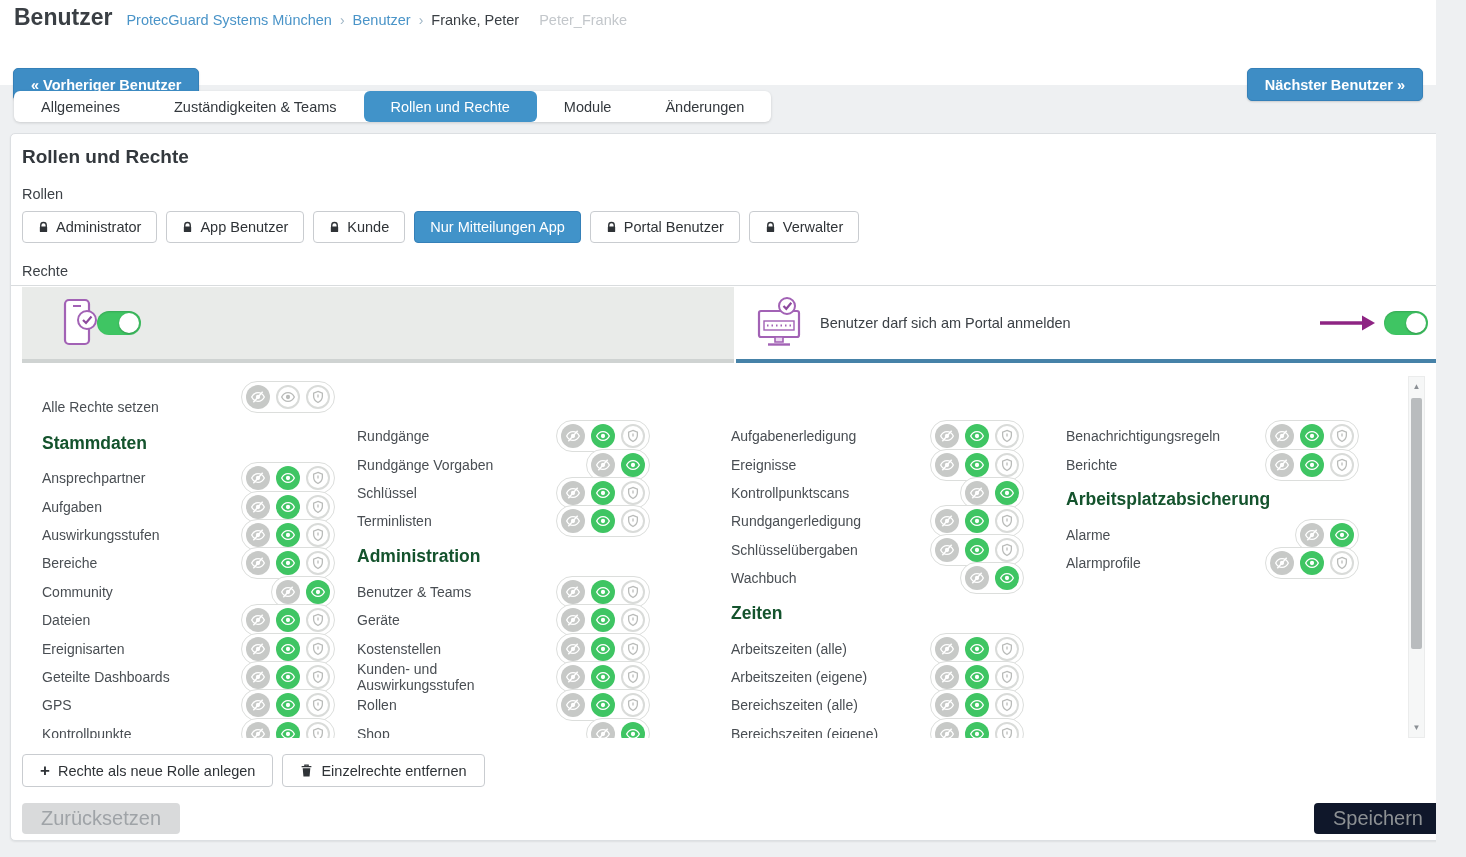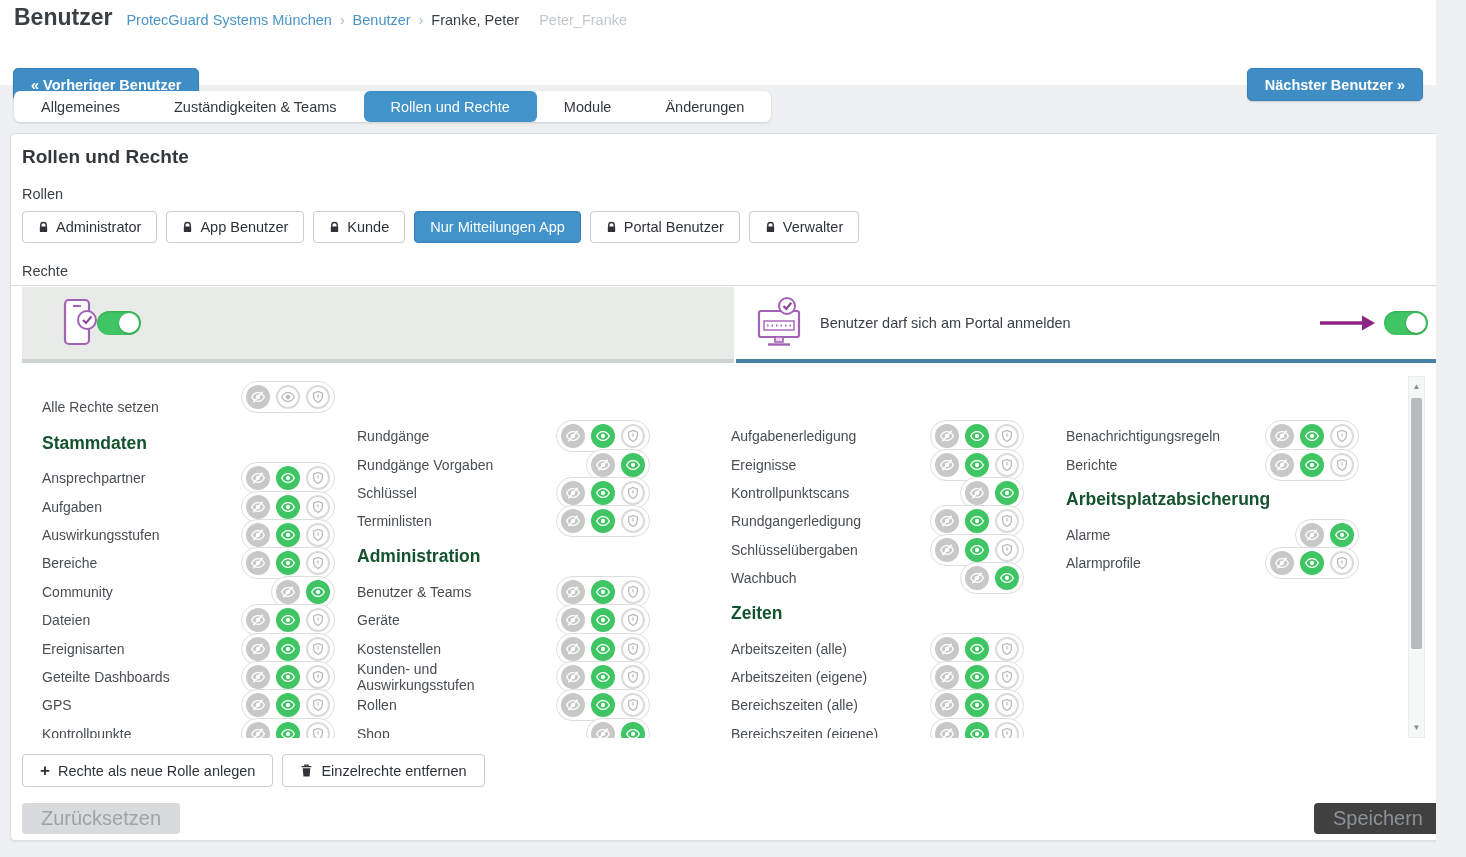--- a/index.html
+++ b/index.html
@@ -81,21 +81,21 @@
   .sb-thumb{position:absolute;left:2px;top:21px;width:11px;height:251px;background:#b9bcbe;border-radius:2px;cursor:pointer;}
 
   
   .action-row{position:absolute;left:11px;top:620px;display:flex;gap:9px;}
   .action-btn{height:31px;background:#fff;border:1px solid #c9ccd0;border-radius:4px;display:flex;align-items:center;
     gap:8px;padding:0 17px;font-size:14.5px;color:#2f3337;cursor:pointer;}
   .plus-glyph{font-size:17px;font-weight:bold;color:#2f3337;line-height:1;}
   .footer-btn{position:absolute;top:669px;height:31px;border:none;border-radius:4px;font-size:20px;
     display:flex;align-items:center;padding:0 19px;cursor:default;}
   #reset-btn{left:11px;background:#d9dadb;color:#9fa3a7;}
-  #save-btn{right:13px;background:#404040;color:#8d9194;}
+  #save-btn{right:13px;background:#0f172a;color:#8d9194;}
 </style>
 </head>
 <body>
 
 <div id="app">
 
   <div class="top-band">
     <div class="title-row">
       <span class="page-title">Benutzer</span>
       <span class="breadcrumb" id="breadcrumb">

